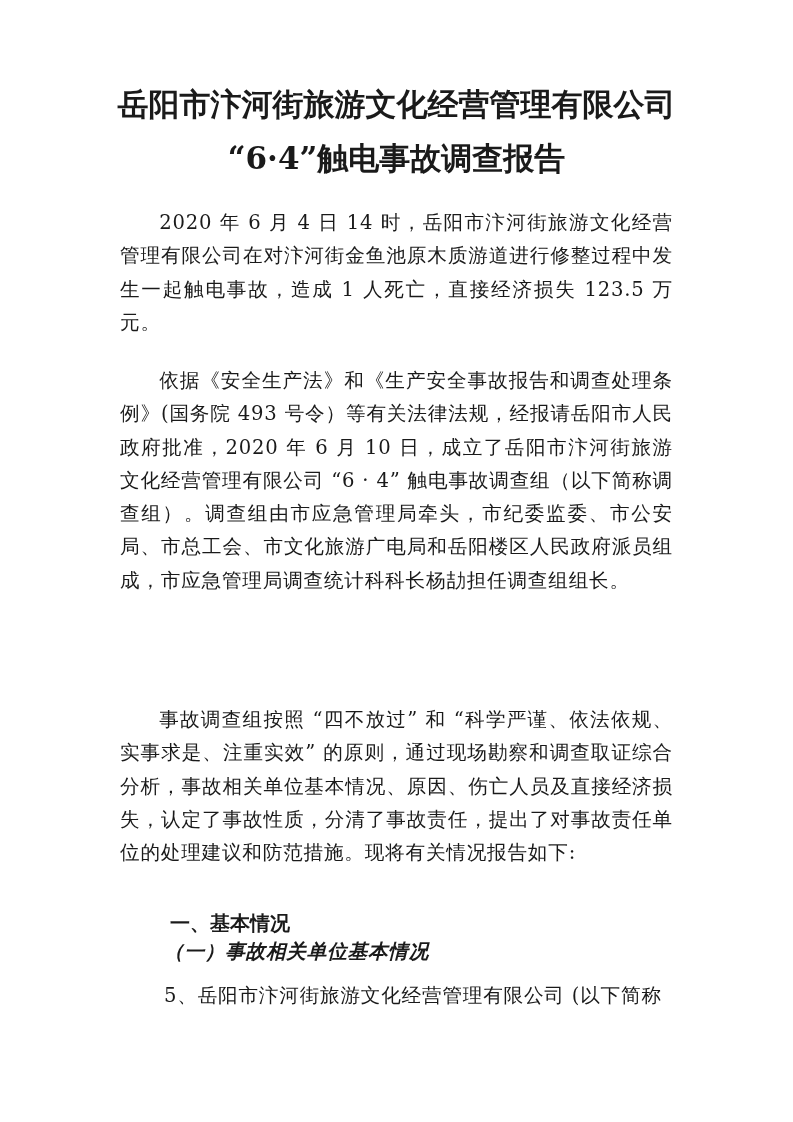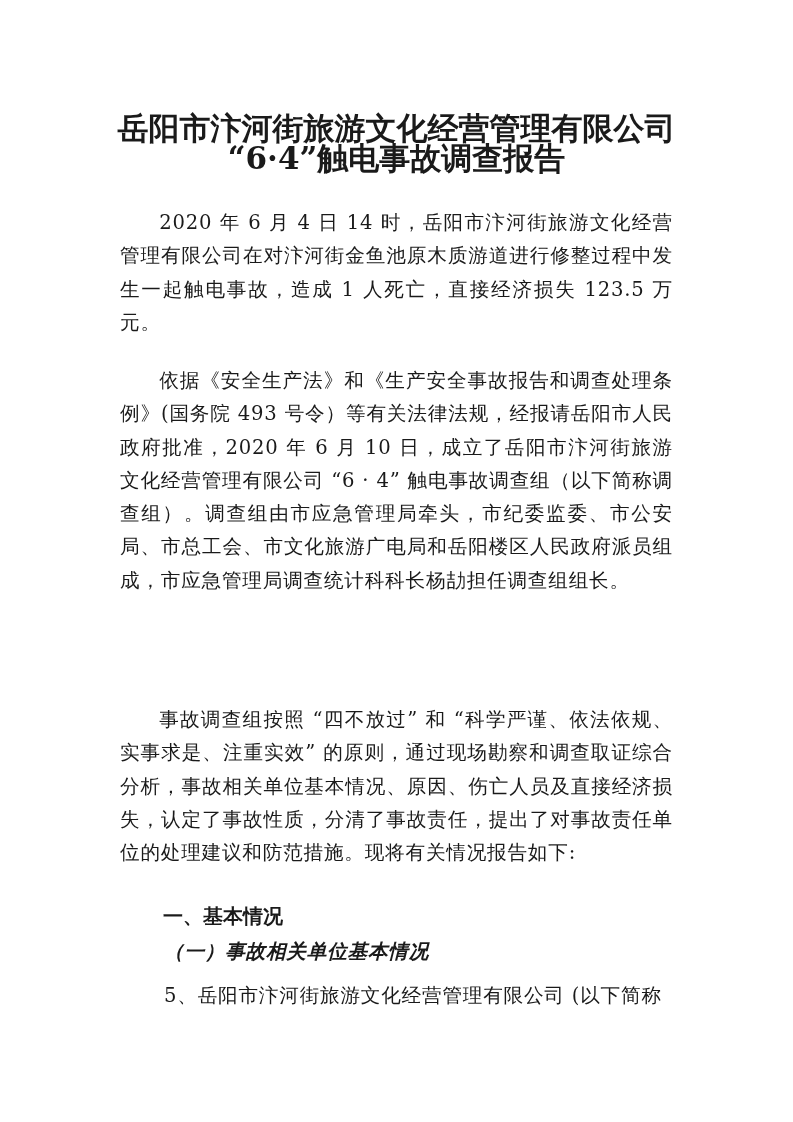--- a/index.html
+++ b/index.html
@@ -25,21 +25,21 @@
       position: absolute;
       left: 0;
       width: 553px;
       text-align: center;
       font-weight: bold;
       font-size: 31px;
       line-height: 40px;
       letter-spacing: 0px;
       white-space: nowrap;
     }
-    .title.l1 { top: 108px; left: -12px; width: 577px; text-align: center; }
+    .title.l1 { top: 84px; left: -12px; width: 577px; text-align: center; }
     .title.l2 { top: 138px; }
     .para {
       position: absolute;
       left: 0;
       width: 553px;
       font-size: 19.6px;
       line-height: 33.3px;
       text-align: justify;
       text-indent: 2em;
       letter-spacing: 0.8px;
@@ -49,21 +49,21 @@
     .p2 { top: 364px; }
     .p3 { top: 703px; }
     .h1 {
       position: absolute;
       left: 42px;
       top: 900px;
       font-family: "DejaVu Sans", "Liberation Sans", sans-serif;
       font-weight: bold;
       font-size: 20px;
       line-height: 30px;
-      margin: 1px;
+      margin: 8px;
     }
     .h2 {
       position: absolute;
       left: 44px;
       top: 937px;
       font-size: 19.6px;
       line-height: 30px;
       letter-spacing: 0.8px;
       margin: 0;
       font-style: italic;

